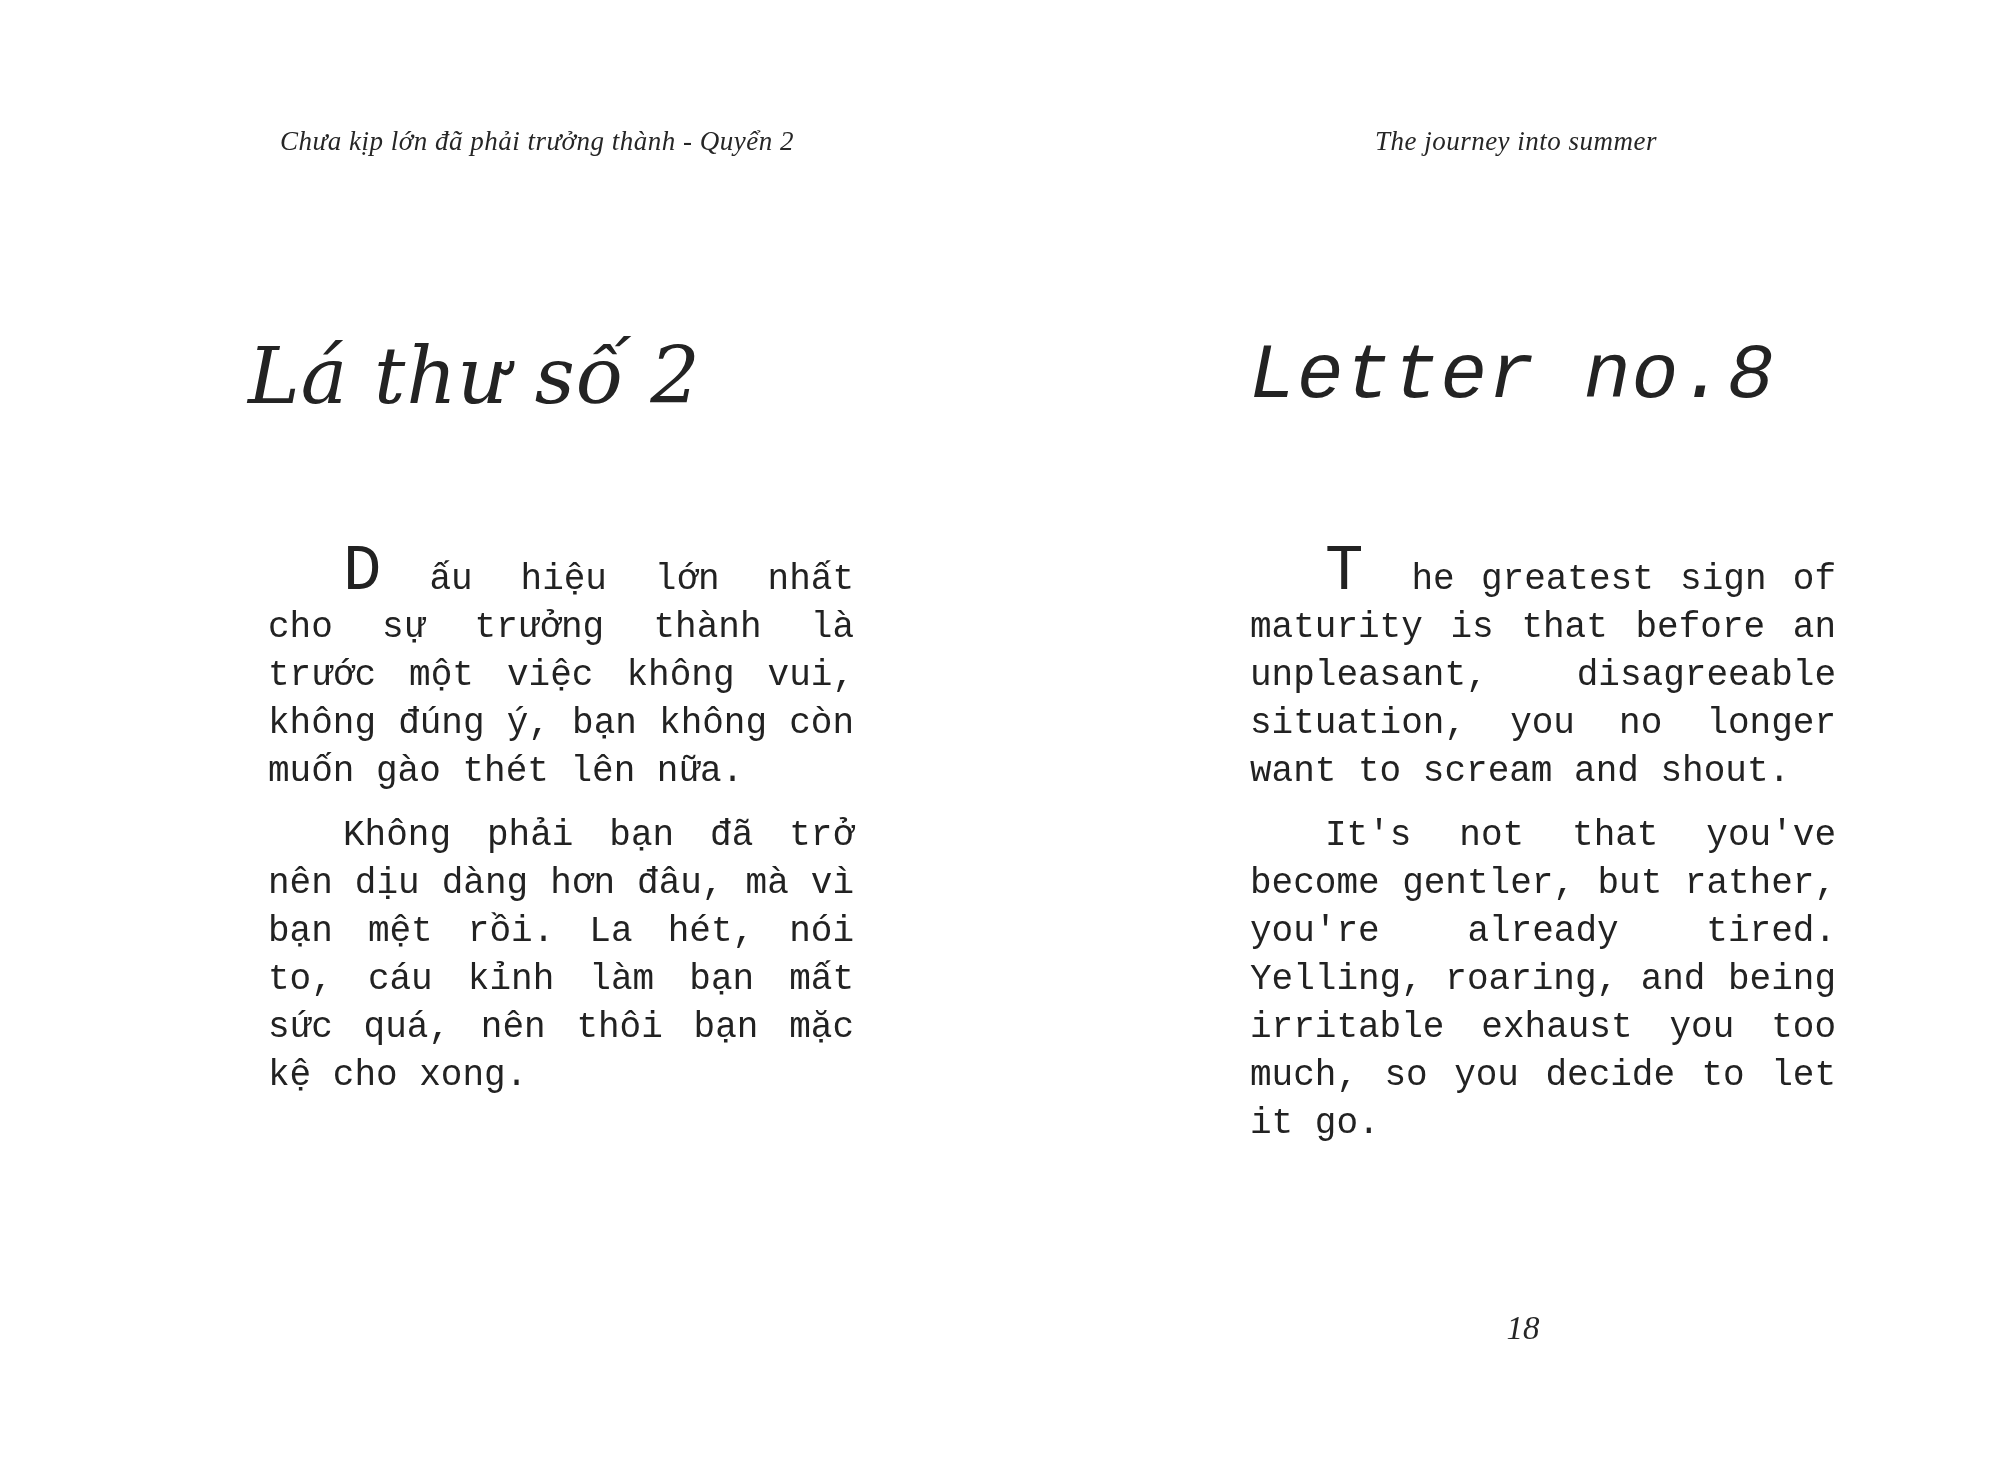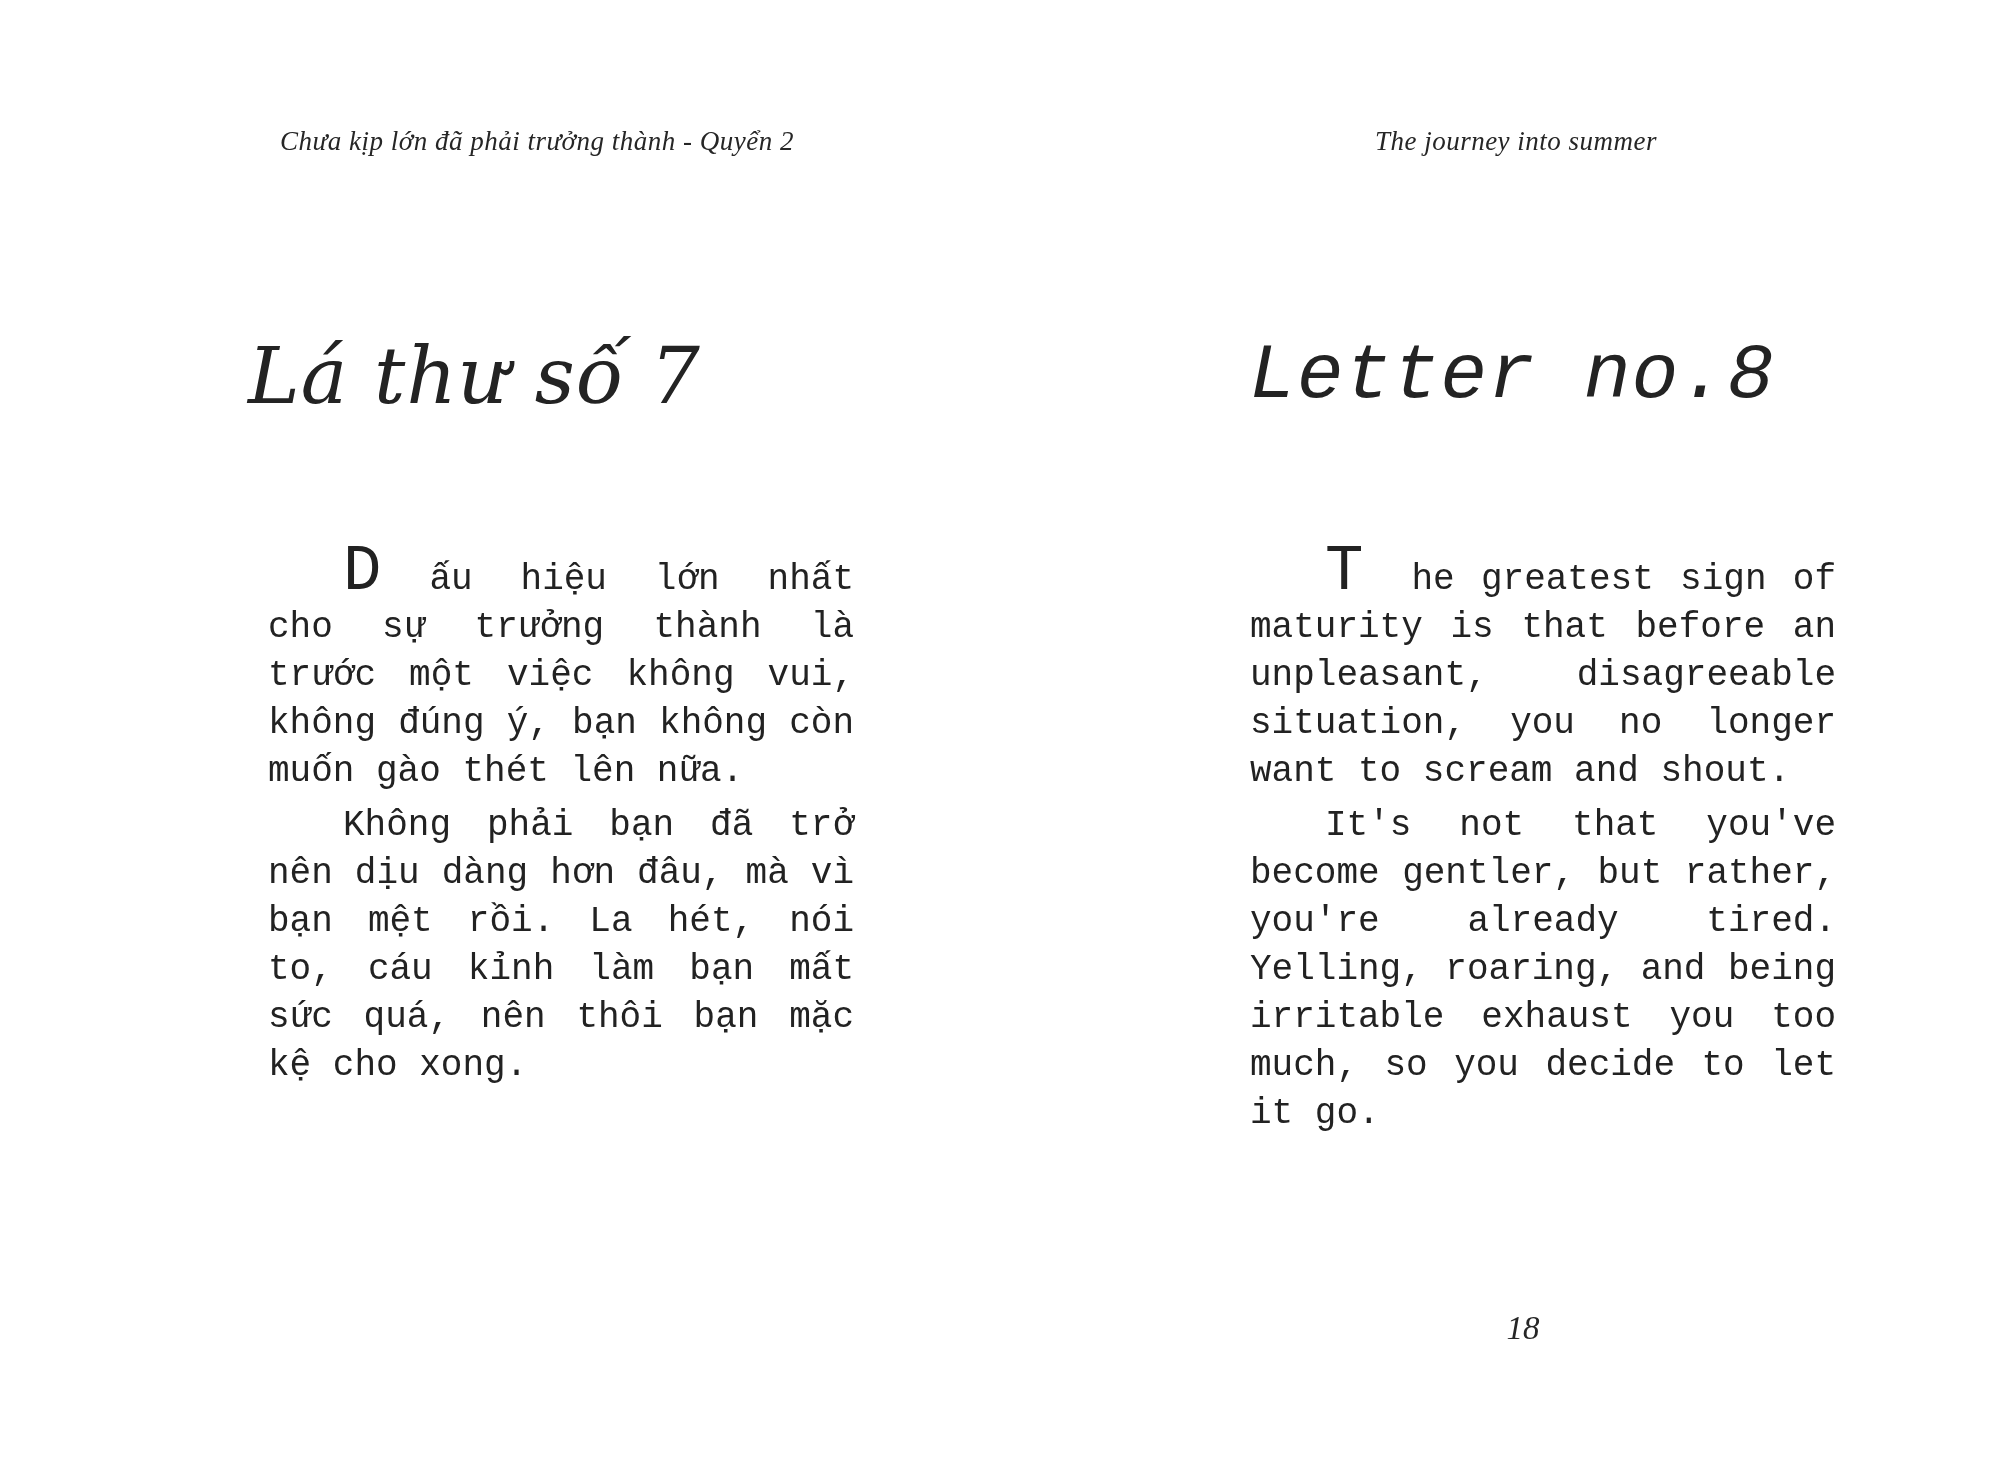--- a/index.html
+++ b/index.html
@@ -52,21 +52,21 @@
     top: 556px;
     font-size: 36px;
     line-height: 48px;
     text-align: justify;
     color: #222222;
   }
   .page.left  .body-text { left: 172px; width: 682px; }
   .page.right .body-text { left: 154px; width: 682px; }
 
   .para { margin: 0; text-indent: 27px; font-family: Liberation Mono, monospace; }
-  .para + .para { margin-top: 6px; }
+  .para + .para { margin-top: 16px; }
 
   .initial {
     font-size: 64px;
     line-height: 0;
   }
 
   .page-number {
     position: absolute;
     top: 1308px;
     font-style: italic;
@@ -79,21 +79,21 @@
   .page.right .page-number { left: 158px; width: 682px; }
 </style>
 </head>
 <body>
 
 <div class="spread">
 
   <section class="page left">
     <div class="running-header">Chưa kịp lớn đã phải trưởng thành - Quyển 2</div>
 
-    <h1 class="chapter-title">Lá thư số 7</h1>
+    <h1 class="chapter-title">Lá thư số 2</h1>
 
     <div class="body-text">
       <p class="para"><span class="initial">D</span><span>ấu hiệu lớn nhất cho sự trưởng thành là trước một việc không vui, không đúng ý, bạn không còn muốn gào thét lên nữa.</span></p>
       <p class="para"><span>Không phải bạn đã trở nên dịu dàng hơn đâu, mà vì bạn mệt rồi. La hét, nói to, cáu kỉnh làm bạn mất sức quá, nên thôi bạn mặc kệ cho xong.</span></p>
     </div>
 
   </section>
 
   <section class="page right">
     <div class="running-header">The journey into summer</div>

